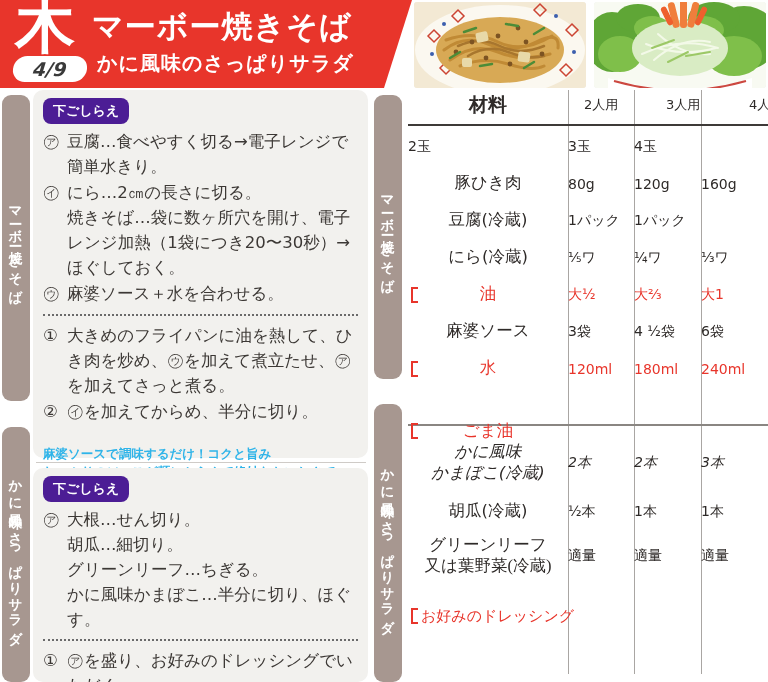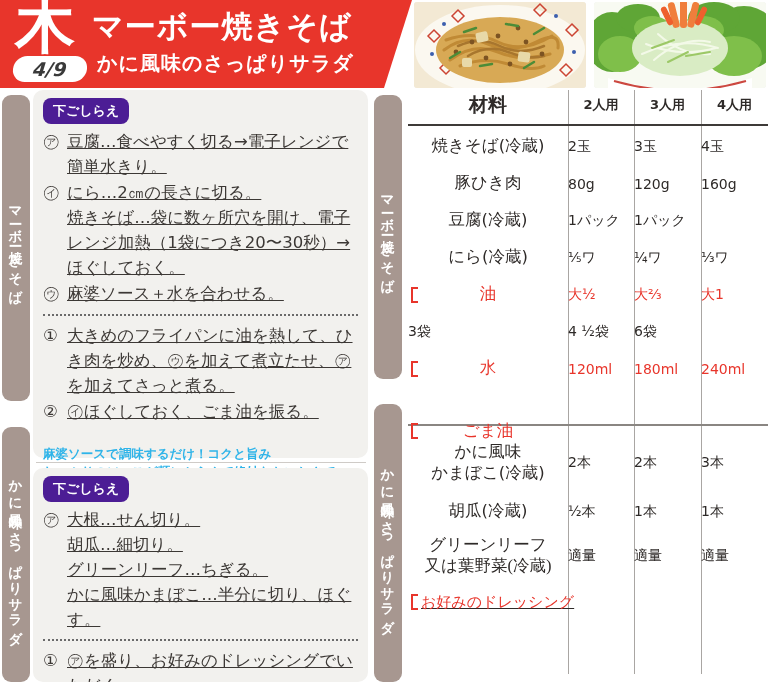--- a/index.html
+++ b/index.html
@@ -32,39 +32,39 @@
   
   .panel{position:absolute;left:33px;width:335px;background:#f2f1ee;border-radius:10px;
          padding:6px 8px 6px 10px;box-sizing:border-box;}
   #panel1{top:90px;height:368px;}
   #panel2{top:468px;height:214px;}
   .panel-divider{position:absolute;left:36px;top:462px;width:330px;height:1px;background:#cfcbc7;}
   .badge{display:inline-block;background:#4c1d95;color:#fff;font-size:13px;font-weight:bold;
          border-radius:8px;padding:4px 10px;margin:2px 0 4px 0;}
   .item{display:flex;font-size:16.5px;line-height:1.52;margin:1px 0;color:#3c3835;}
   .marker{width:24px;flex:none;}
-  .itext{flex:1;white-space:pre-line;text-decoration:underline;}
+  .itext{flex:1;white-space:pre-line;}
   .dots{border-top:2px dotted #6a6a6a;margin:7px 2px 7px 0;}
   .tip{color:#2fb4e9;font-size:12.5px;font-weight:bold;line-height:1.45;white-space:pre-line;margin-top:21px;}
 
   
   .table{position:absolute;left:408px;top:88px;width:360px;height:594px;}
   .vline{position:absolute;top:2px;bottom:8px;width:1px;background:#a9a6a3;}
   #vl1{left:160px;} #vl2{left:226px;} #vl3{left:293px;}
   .hline-header{position:absolute;left:0;top:36px;width:100%;height:2px;background:#3e3a38;}
   .hline-section{position:absolute;left:0;top:336px;width:100%;height:1.5px;background:#8a8682;}
   .thead{position:absolute;top:0;left:0;width:100%;height:34px;display:grid;
-         grid-template-columns:160px 66px 67px 67px;align-items:center;}
+         grid-template-columns:160px 66px 67px 67px;align-items:center;gap:16px;}
   .thead .h0{font-size:19px;font-weight:bold;text-align:center;}
-  .thead .h{font-size:13px;font-weight:bold;text-align:center;}
+  .thead .h{font-size:13px;font-weight:normal;text-align:left;}
   .rows1{position:absolute;top:40px;left:0;width:100%;}
   .rows2{position:absolute;top:345px;left:0;width:100%;}
   .trow{display:grid;grid-template-columns:160px 66px 67px 67px;align-items:center;height:37px;}
-  .trow.tall{height:60px;} .trow.tall2{height:52px;font-family:Liberation Serif, serif;}
-  .trow.short{height:32px;margin-top:28px;} .trow.last{height:28px;margin-top:6px;text-decoration:underline;}
+  .trow.tall{height:60px;font-style:italic;} .trow.tall2{height:52px;font-family:Liberation Serif, serif;}
+  .trow.short{height:32px;margin-top:28px;} .trow.last{height:28px;margin-top:20px;}
   .tname{text-align:center;font-size:16.5px;position:relative;white-space:pre-line;line-height:1.25;height:100%;
          display:flex;align-items:center;justify-content:center;}
   .tval{text-align:left;font-size:14px;}
   .red{color:#e8352b;}
   .bracket{position:absolute;left:3px;top:50%;transform:translateY(-50%);width:5px;height:12px;
            border:2px solid #e8352b;border-right:none;}
   .trow.leftalign .tname{justify-content:flex-start;padding-left:13px;font-size:15px;white-space:nowrap;}
 </style>
 </head>
 <body>
@@ -192,21 +192,21 @@
       <span class="marker">㋒</span>
       <span class="itext">麻婆ソース＋水を合わせる。</span>
     </div>
     <div class="dots"></div>
     <div class="item">
       <span class="marker">①</span>
       <span class="itext">大きめのフライパンに油を熱して、ひき肉を炒め、㋒を加えて煮立たせ、㋐を加えてさっと煮る。</span>
     </div>
     <div class="item">
       <span class="marker">②</span>
-      <span class="itext">㋑ほぐしておく、ごま油を振る。</span>
+      <span class="itext">㋑を加えてからめ、半分に切り。</span>
     </div>
     <div class="tip">麻婆ソースで調味するだけ！コクと旨み
 たっぷりのソースが麺にからんで絶妙なおいしさです。</div>
   </div>
 
   <div class="panel-divider"></div>
 
   <div class="panel" id="panel2">
     <span class="badge">下ごしらえ</span>
     <div class="item">
@@ -232,21 +232,20 @@
 
     <div class="thead">
       <div class="h0">材料</div>
       <div class="h">2人用</div>
       <div class="h">3人用</div>
       <div class="h">4人用</div>
     </div>
 
     <div class="rows1">
       <div class="trow">
-        <div class="tname">焼きそば(冷蔵)</div>
         <div class="tval">2玉</div>
         <div class="tval">3玉</div>
         <div class="tval">4玉</div>
       </div>
       <div class="trow">
         <div class="tname">豚ひき肉</div>
         <div class="tval">80g</div>
         <div class="tval">120g</div>
         <div class="tval">160g</div>
       </div>
@@ -264,20 +263,21 @@
       <div class="trow">
         <div class="tname red">
           <span class="bracket"></span>
           <span>油</span>
         </div>
         <div class="tval red">大½</div>
         <div class="tval red">大⅔</div>
         <div class="tval red">大1</div>
       </div>
       <div class="trow">
+        <div class="tname">麻婆ソース</div>
         <div class="tval">3袋</div>
         <div class="tval">4 ½袋</div>
         <div class="tval">6袋</div>
       </div>
       <div class="trow">
         <div class="tname red">
           <span class="bracket"></span>
           <span>水</span>
         </div>
         <div class="tval red">120ml</div>

